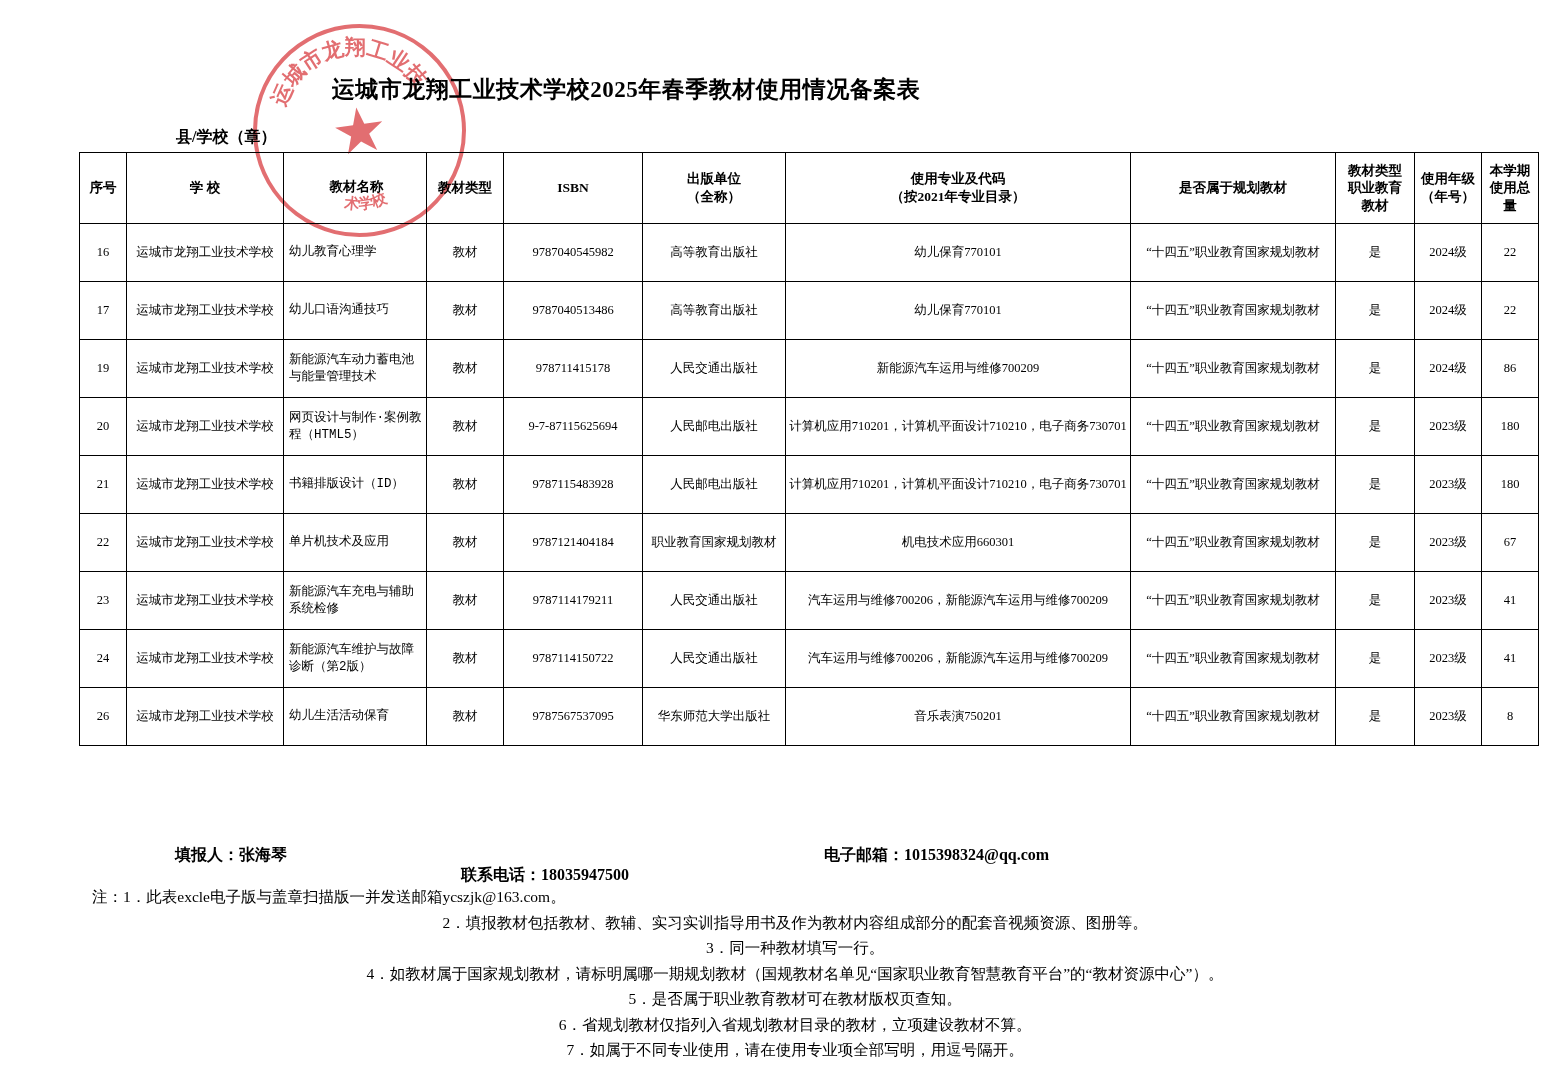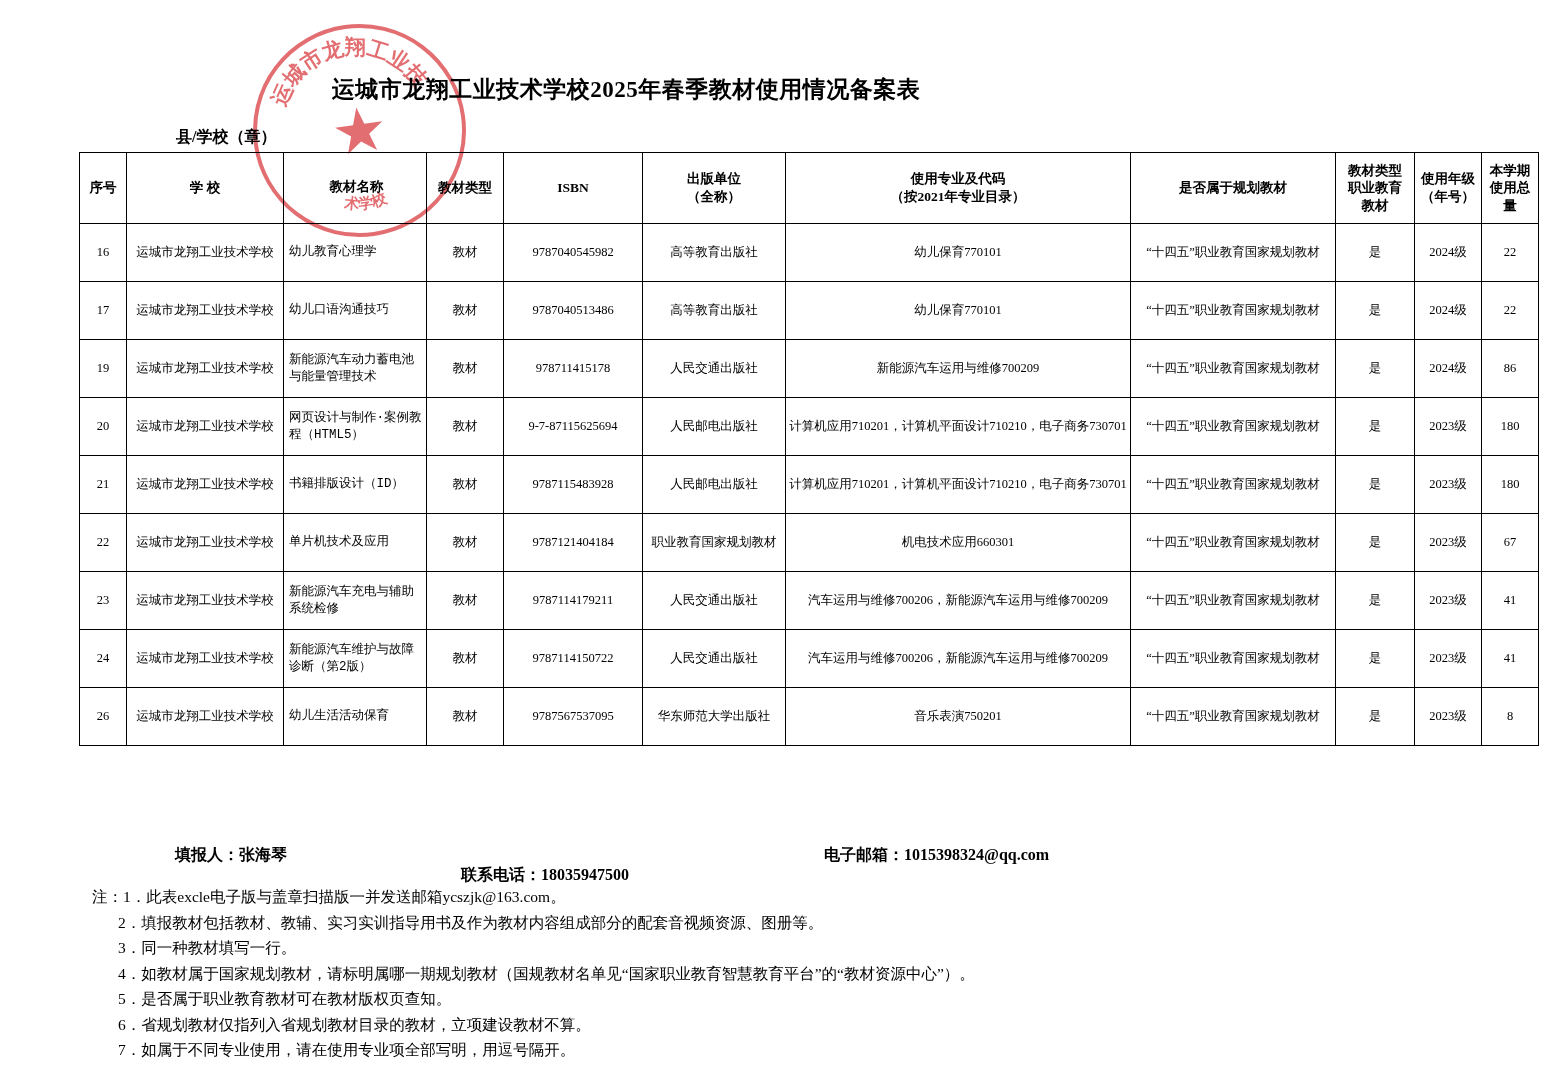--- a/index.html
+++ b/index.html
@@ -124,21 +124,21 @@
   .notes {
     position: absolute;
     left: 92px;
     top: 884px;
     width: 1380px;
     font-size: 15.5px;
     line-height: 1.65;
   }
   .notes .note-line { white-space: nowrap; }
   .notes .note-first { margin-left: 0; }
-  .notes .note-rest { margin-left: 26px; }
+  .notes .note-rest { margin-left: 26px; text-align: center; }
 </style>
 </head>
 <body>
 
 <div class="page">
 
   <div class="stamp">
     <svg width="197" height="197" viewBox="0 0 197 197">
       <path id="arcTop" d="M 26,98 A 72,72 0 0 1 171,98" fill="none"></path>
       <path id="arcBottom" d="M 36,118 A 62,62 0 0 0 161,118" fill="none"></path>

